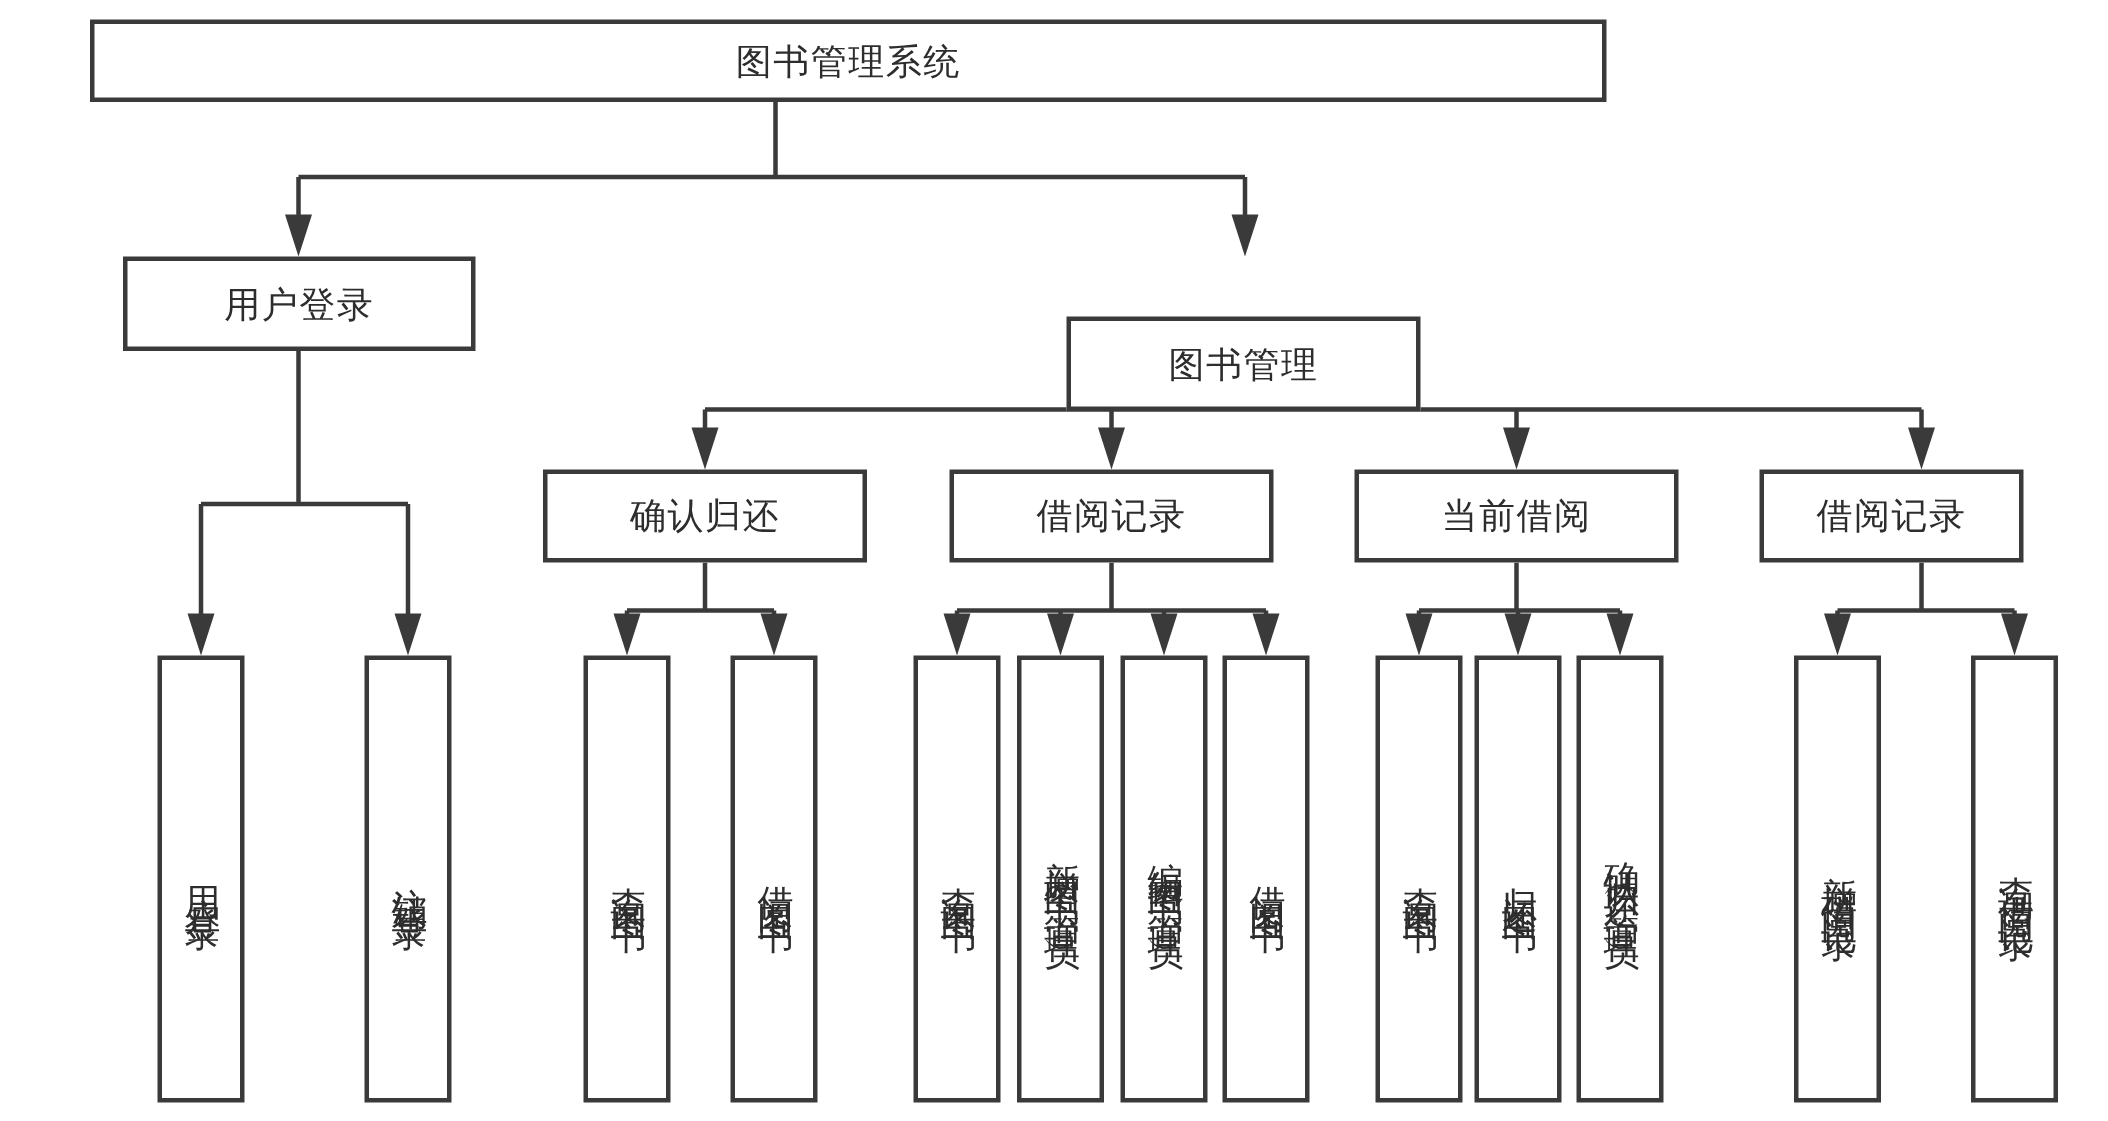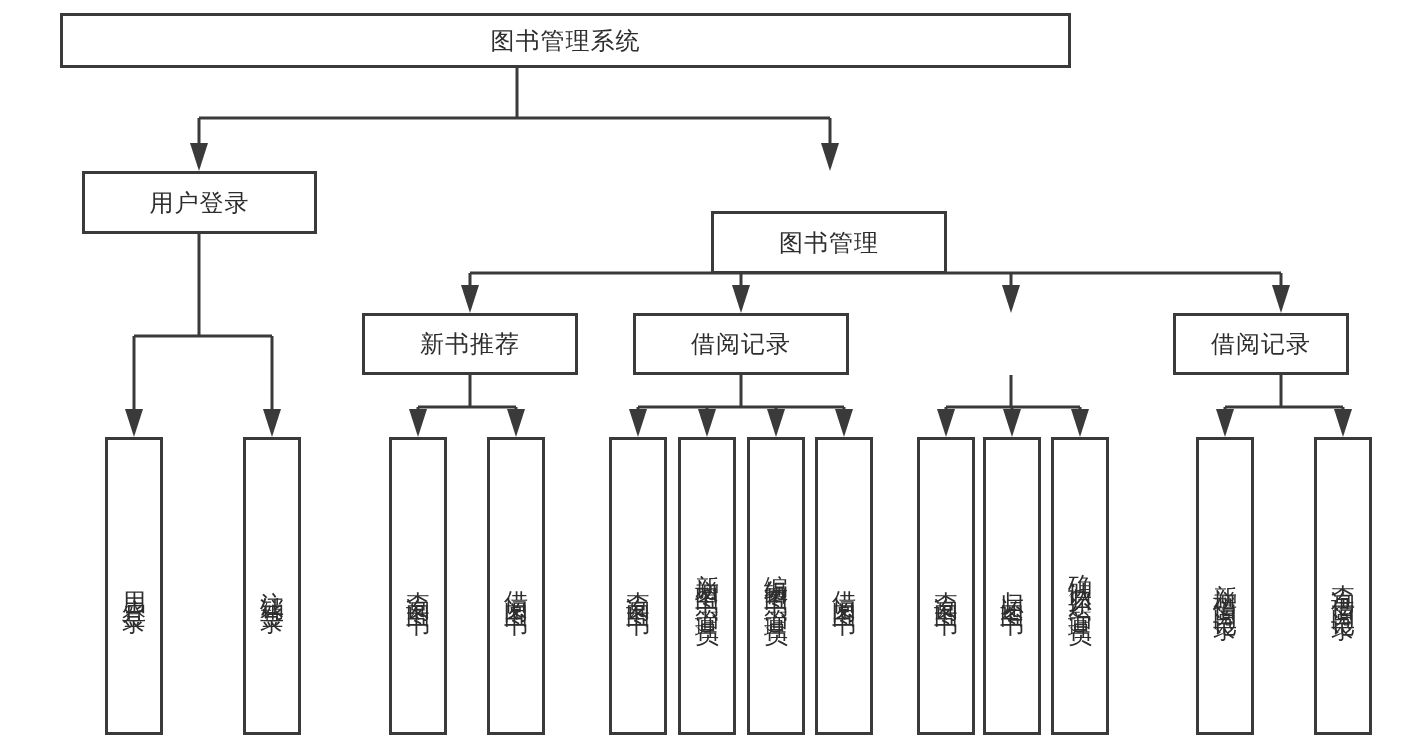--- a/index.html
+++ b/index.html
@@ -66,22 +66,23 @@
       <polygon points="1216,409 1234,409 1225,437"></polygon>
       <polygon points="1334,409 1352,409 1343,437"></polygon>
     </g>
   </svg>
 
   <div class="node h" style="left:12px; top:13px; width:1011px; height:55px;margin-left:48px;">图书管理系统</div>
 
   <div class="node h" style="left:82px; top:171px; width:235px; height:63px;">用户登录</div>
   <div class="node h" style="left:711px; top:180px; width:236px; height:63px;margin-top:31px;">图书管理</div>
 
-  <div class="node h" style="left:362px; top:313px; width:216px; height:62px;">新书推荐</div>
+  <div class="node h" style="left:362px; top:313px; width:216px; height:62px;">确认归还</div>
   <div class="node h" style="left:633px; top:313px; width:216px; height:62px;">借阅记录</div>
+  <div class="node h" style="left:903px; top:313px; width:216px; height:62px;">当前借阅</div>
   <div class="node h" style="left:1173px; top:313px; width:176px; height:62px;">借阅记录</div>
 
   <div class="node v" style="left:105px; top:437px; width:58px; height:298px;">用户登录</div>
   <div class="node v" style="left:243px; top:437px; width:58px; height:298px;">注销登录</div>
 
   <div class="node v" style="left:389px; top:437px; width:58px; height:298px;">查询图书</div>
   <div class="node v" style="left:487px; top:437px; width:58px; height:298px;">借阅图书</div>
 
   <div class="node v" style="left:609px; top:437px; width:58px; height:298px;">查询图书</div>
   <div class="node v" style="left:678px; top:437px; width:58px; height:298px;">新增图书（管理员）</div>

